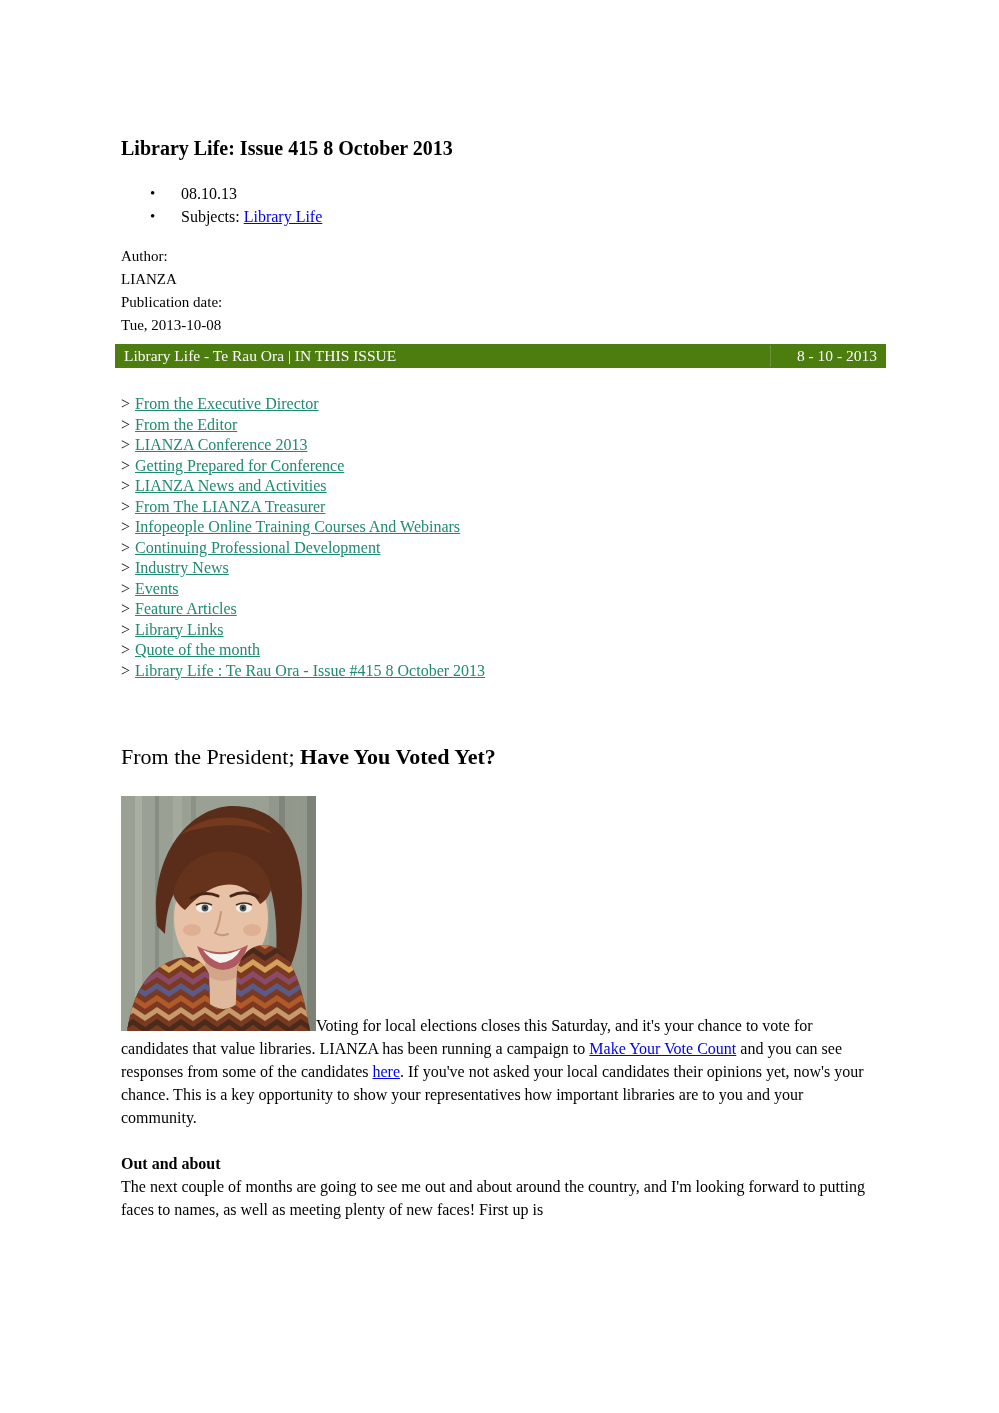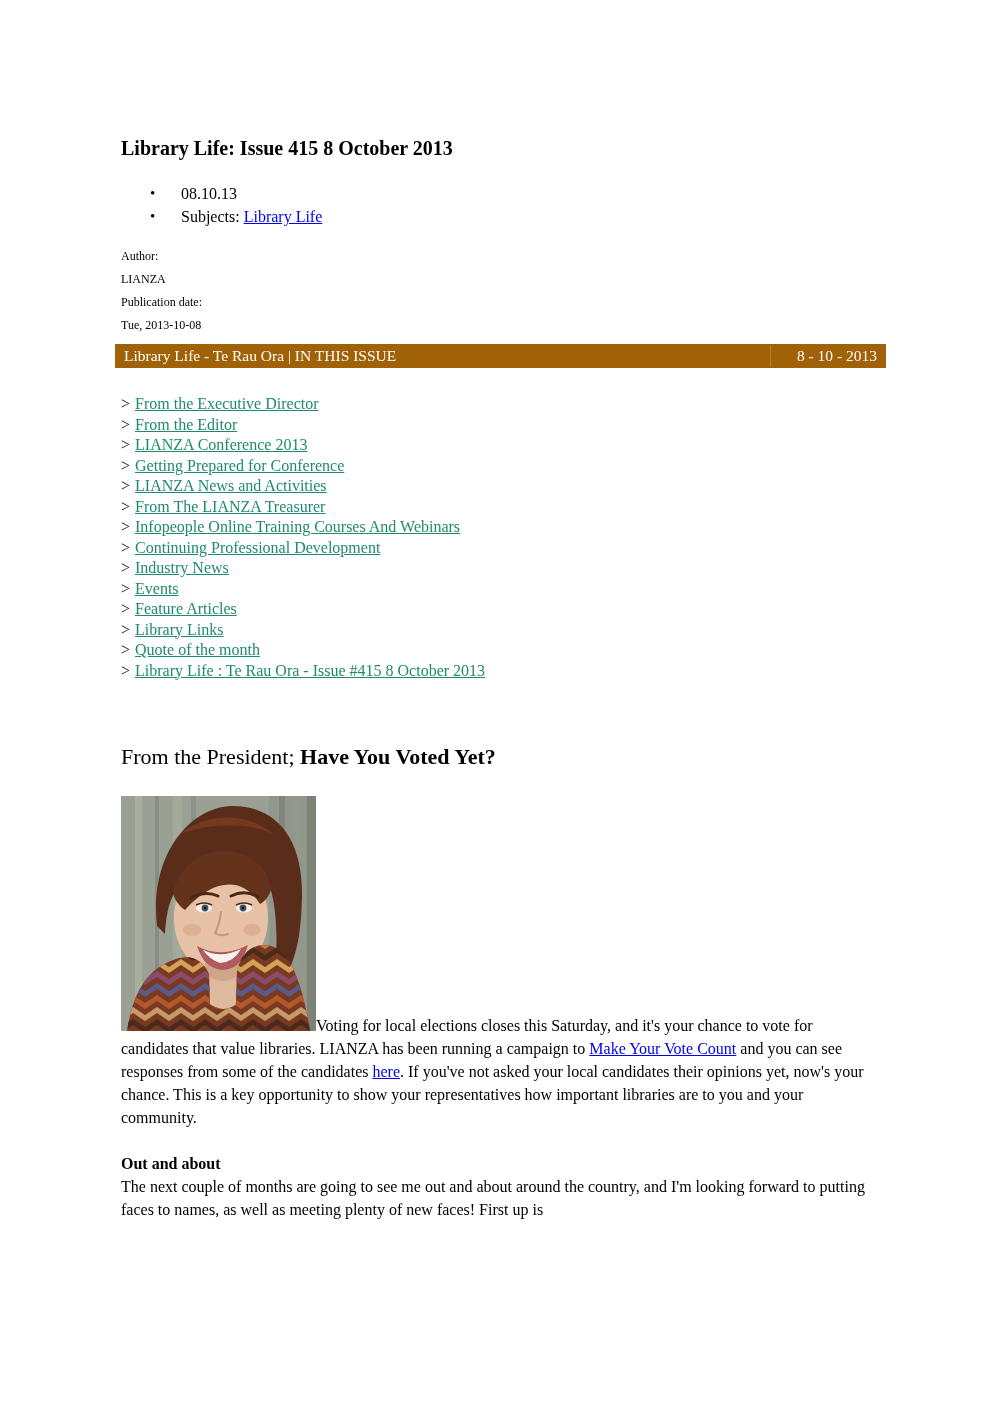--- a/index.html
+++ b/index.html
@@ -11,27 +11,27 @@
     overflow: hidden;
   }
   .page { padding: 112px 114px 0 121px; box-sizing: border-box; margin-top: 24px; }
 
   .doc-title { font-size: 20px; font-weight: bold; margin: 0; line-height: 24px; }
 
   ul.meta-list { margin: 22px 0 0 0; padding: 0; list-style: none; }
   ul.meta-list li { position: relative; padding-left: 60px; font-size: 16px; line-height: 23px; }
   ul.meta-list li::before { content: "\2022"; position: absolute; left: 29px; top: 0; font-size: 15px; }
 
-  .author-block { margin-top: 17px; font-size: 12px; line-height: 23px; }
+  .author-block { margin-top: 17px; font-size: 15px; line-height: 23px; }
   .author-block div { margin: 0; }
 
   .issue-banner {
     margin-top: 7px; margin-left: -6px;
     width: 771px; height: 24px;
-    background: #a16207; color: #ffffff;
+    background: #4d7c0f; color: #ffffff;
     display: flex; align-items: center; justify-content: space-between;
     padding: 0 9px; box-sizing: border-box;
     font-size: 15.5px; position: relative;
   }
   .banner-divider { position: absolute; left: 655px; top: 1px; bottom: 1px; width: 1px; background: rgba(255,255,255,0.18); }
 
   .toc { margin-top: 26px; font-size: 16px; }
   .toc-row { line-height: 20.5px; white-space: nowrap; }
   .toc-prefix { color: #141414; margin-right: 5px; }
   .toc-link { color: #1F8A70; text-decoration: underline; cursor: pointer; }

